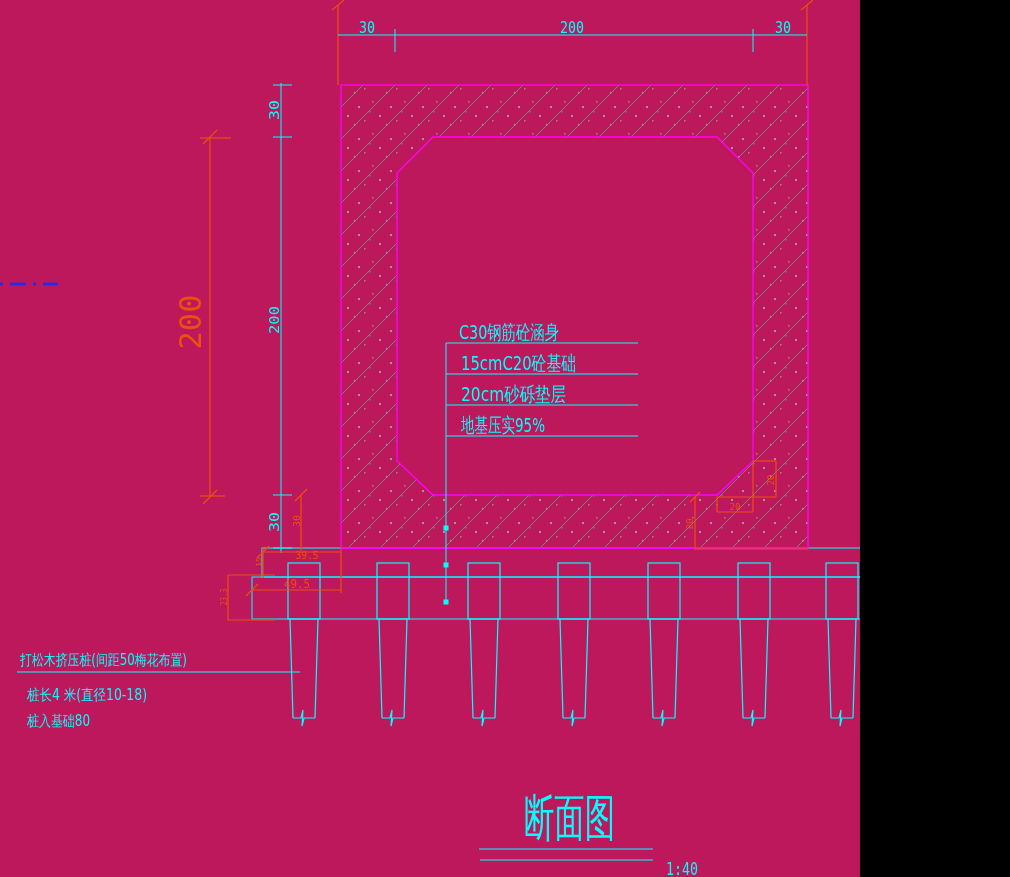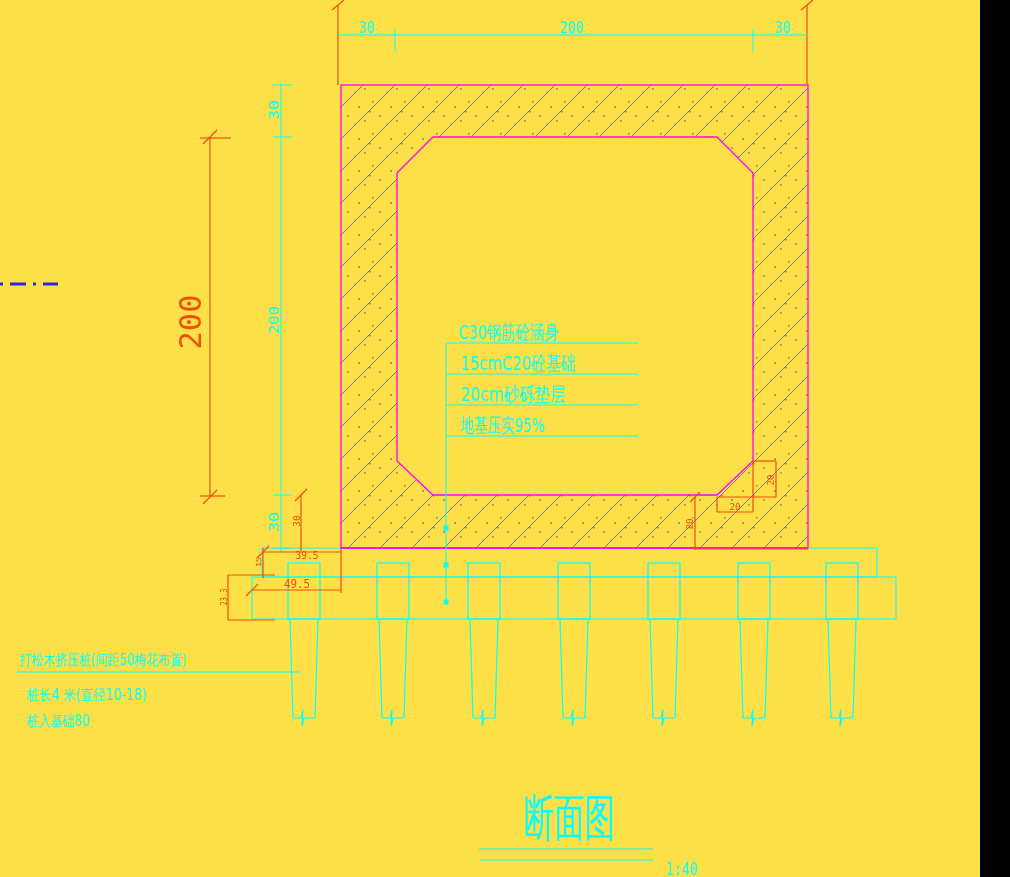--- a/index.html
+++ b/index.html
@@ -1,16 +1,16 @@
 <!DOCTYPE html>
 <html><head>
 <meta charset="utf-8">
 <style>
   html,body{margin:0;padding:0;background:#000;}
-  .stage{position:relative;width:980px;height:877px;background:#fde047;overflow:hidden;}
+  .stage{position:relative;width:860px;height:877px;background:#be185d;overflow:hidden;}
   svg{position:absolute;left:0;top:0;}
   text{fill:#00ffff;font-family:"DejaVu Sans Mono","DejaVu Sans",monospace;}
   .cjk{font-family:"DejaVu Sans","Liberation Sans",sans-serif;}
   .dimo{fill:#ed4f0c;}
   .ln{stroke:#00ffff;stroke-width:1;fill:none;}
   .lnm{stroke:#ff00ff;stroke-width:1.3;fill:none;}
   .lno{stroke:#ed4f0c;stroke-width:1.2;fill:none;}
 </style>
 </head>
 <body>

